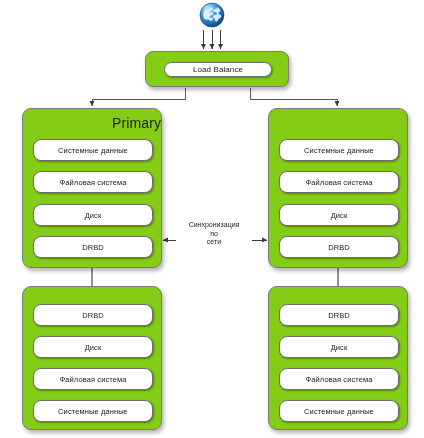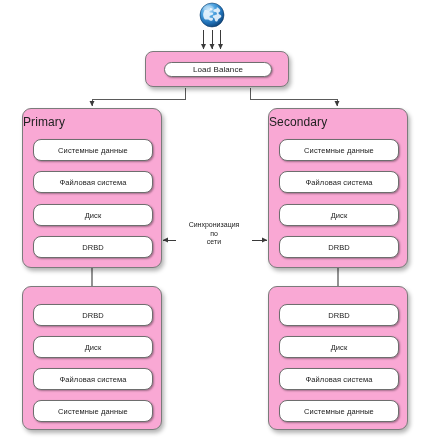--- a/index.html
+++ b/index.html
@@ -33,21 +33,21 @@
     position: absolute;
     left: 199px;
     top: 2px;
     width: 26px;
     height: 26px;
   }
 
   
   .node-box {
     position: absolute;
-    background: #f9a8d4;
+    background: #84cc16;
     border: 1px solid #7b7b7b;
     border-radius: 9px;
     box-shadow: 2px 3px 4px rgba(0,0,0,0.30);
     box-sizing: border-box;
   }
   .lb-box {
     left: 145px;
     top: 51px;
     width: 144px;
     height: 36px;
@@ -56,22 +56,22 @@
   .box-primary   { left: 22px;  top: 108px; width: 140px; height: 160px; }
   .box-secondary { left: 268px; top: 108px; width: 140px; height: 160px; }
   .box-primary-b { left: 22px;  top: 286px; width: 140px; height: 144px; }
   .box-secondary-b{left: 268px; top: 286px; width: 140px; height: 144px; }
 
   .node-title {
     position: absolute;
     left: 0;
     top: 6px;
     width: 100%;
-    text-align: left;
-    font-size: 12px;
+    text-align: right;
+    font-size: 14px;
     color: #222222;
     letter-spacing: 0.1px;
   }
 
   
   .pill {
     position: absolute;
     height: 22px;
     background: #ffffff;
     border: 1px solid #6e6e6e;
@@ -206,21 +206,20 @@
 
   <div class="node-box box-primary">
     <div class="node-title">Primary</div>
     <div class="pill pill-layer ly-t0">Системные данные</div>
     <div class="pill pill-layer ly-t1">Файловая система</div>
     <div class="pill pill-layer ly-t2">Диск</div>
     <div class="pill pill-layer ly-t3">DRBD</div>
   </div>
 
   <div class="node-box box-secondary">
-    <div class="node-title">Secondary</div>
     <div class="pill pill-layer ly-t0">Системные данные</div>
     <div class="pill pill-layer ly-t1">Файловая система</div>
     <div class="pill pill-layer ly-t2">Диск</div>
     <div class="pill pill-layer ly-t3">DRBD</div>
   </div>
 
   <div class="node-box box-primary-b">
     <div class="pill pill-layer ly-b0">DRBD</div>
     <div class="pill pill-layer ly-b1">Диск</div>
     <div class="pill pill-layer ly-b2">Файловая система</div>

